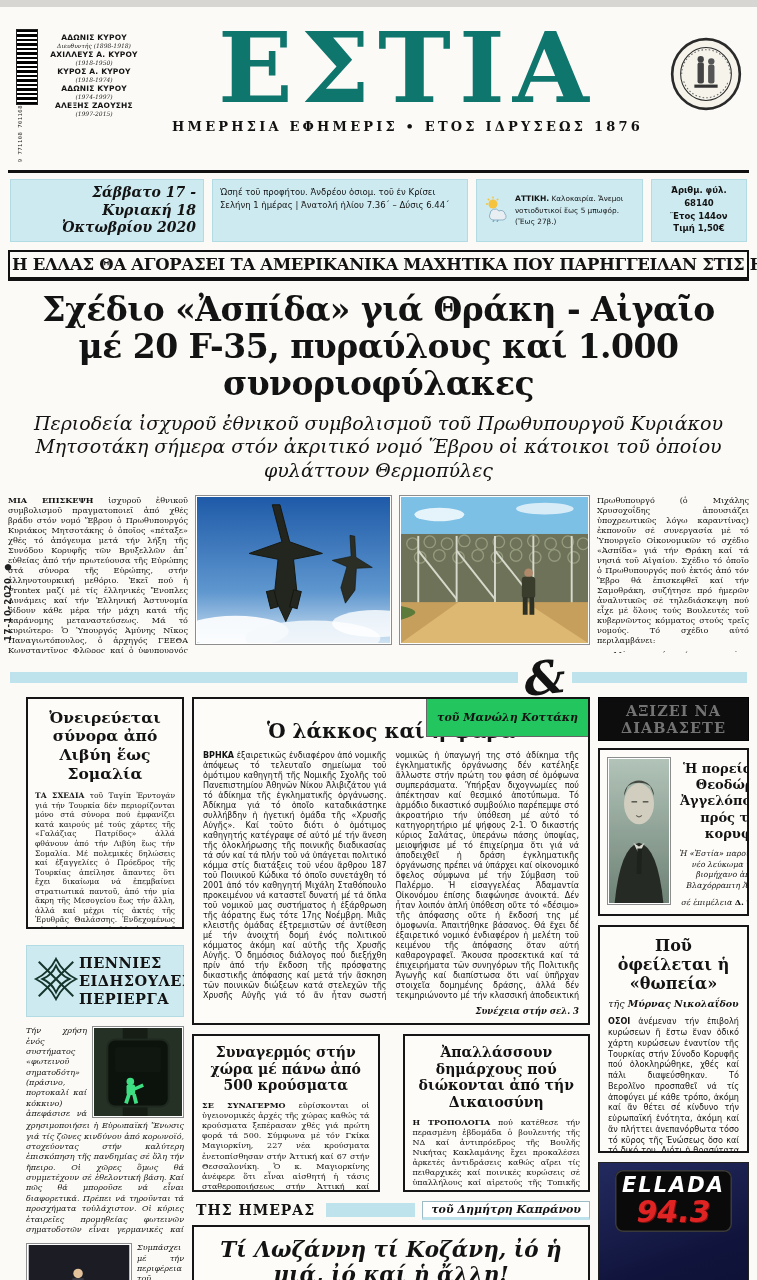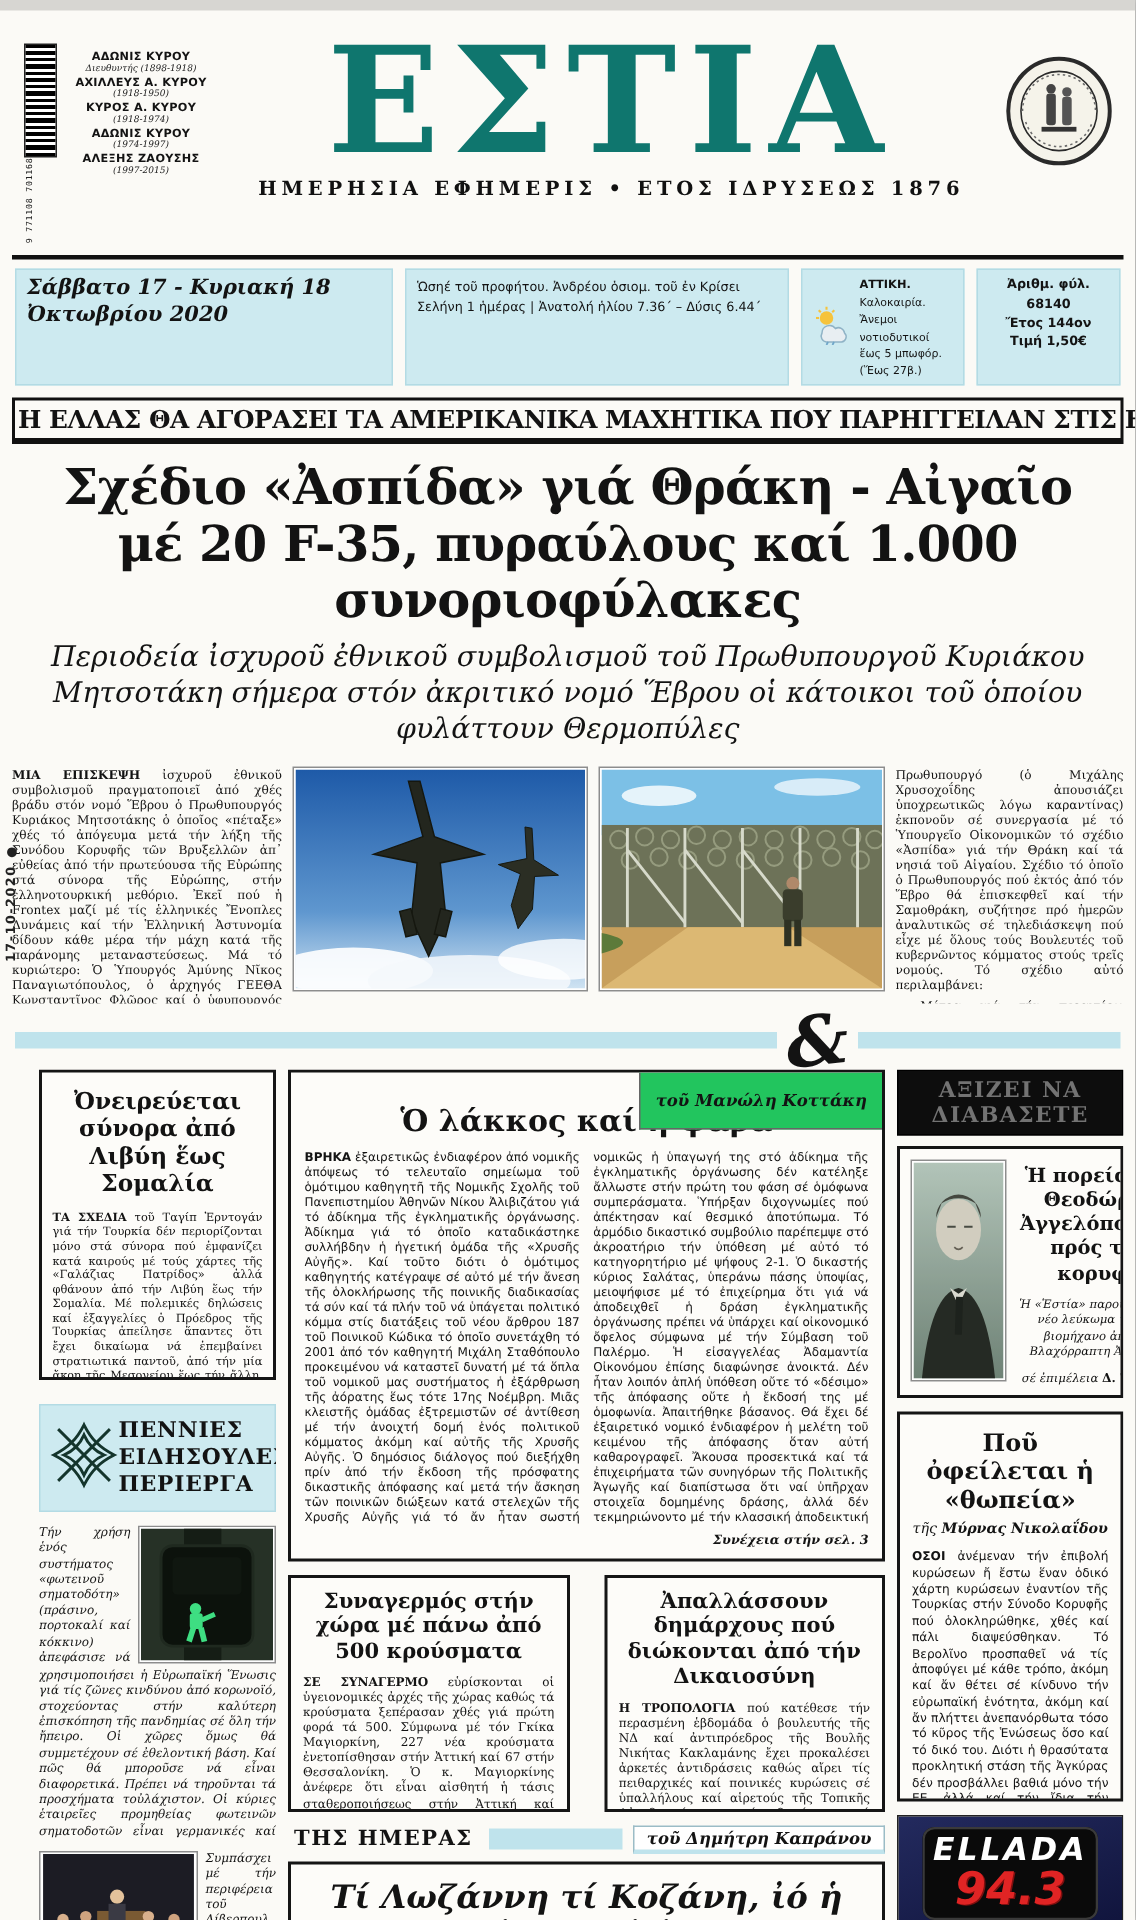--- a/index.html
+++ b/index.html
@@ -15,21 +15,21 @@
   .editors .nm{font:bold 7.5px "DejaVu Sans",sans-serif;letter-spacing:.2px}
   .editors .dt{font:italic 6px "DejaVu Serif",serif;color:#222;margin-bottom:1px}
   .mast-center{flex:1;text-align:center}
   .paper-title{font:bold 98px/0.92 "DejaVu Serif",serif;letter-spacing:8px;color:#0f766e}
   .paper-sub{margin-top:6px;font:bold 13px "DejaVu Serif",serif;letter-spacing:3.2px;color:#111}
   .seal{width:74px;margin-top:14px}
   .rule{height:3px;background:#111;margin:6px 8px 0}
   
   .infobar{display:flex;gap:8px;margin:6px 10px 0;align-items:stretch}
   .ibox{background:#cdeaf0;border:1px solid #b3dbe4;padding:4px 7px}
-  .ib-date{width:252px;text-align:left;font:bold italic 14px/1.25 "DejaVu Serif",serif}
+  .ib-date{width:194px;text-align:right;font:bold italic 14px/1.25 "DejaVu Serif",serif}
   .ib-saints{width:256px;text-align:left;font:8.5px/1.5 "DejaVu Sans",sans-serif;padding-top:6px}
   .ib-weather{flex:1;display:flex;align-items:center;gap:5px;font:7.3px/1.55 "DejaVu Sans",sans-serif}
   .ib-weather b{font-size:7.6px}
   .ib-issue{width:96px;text-align:center;font:bold 8.5px/1.5 "DejaVu Sans",sans-serif;padding-top:4px}
   
   .banner{margin:8px 8px 0;border:2px solid #111;border-bottom:4px solid #111;padding:3px 2px;text-align:center;font:bold 16.5px "DejaVu Serif",serif;letter-spacing:-.3px;white-space:nowrap}
   .headline{margin-top:10px;text-align:center;font:bold 33px/1.13 "DejaVu Serif",serif;letter-spacing:-.5px}
   .subhead{margin:9px 30px 0;text-align:center;font:italic 19px/1.25 "DejaVu Serif",serif}
   
   .leadrow{display:grid;grid-template-columns:180px 197px 191px 1fr;gap:7px;margin:12px 8px 0;height:158px}
@@ -42,21 +42,21 @@
   .divider{display:flex;align-items:center;margin:10px 10px 0;height:30px}
   .dbar{height:11px;background:#bfe3ec}
   .dbar.b1{width:508px}
   .dbar.b2{flex:1}
   .amp{font:italic bold 46px/1 "DejaVu Serif",serif;margin:0 6px;transform:rotate(-6deg)}
   
   .middle{display:grid;grid-template-columns:176px 398px 1fr;gap:8px;margin:4px 8px 0;height:702px;overflow:hidden}
   .vdate{position:absolute;left:3px;top:562px;writing-mode:vertical-rl;transform:rotate(180deg);font:bold 8.5px "DejaVu Sans",sans-serif;letter-spacing:1px;color:#222}
   .leftcol{padding-left:18px;overflow:hidden}
   .box{border:2px solid #151515;background:#fdfcf9}
-  .dream{padding:8px 7px;height:207px;overflow:hidden}
+  .dream{padding:8px 7px;height:232px;overflow:hidden}
   .dream h3{text-align:center;font:bold 15.5px/1.2 "DejaVu Serif",serif;margin:2px 4px 8px}
   .smallbody{font:7.6px/1.26 "DejaVu Serif",serif;text-align:justify}
   .pennies{margin-top:16px;background:#cdeaf0;border:1px solid #b3dbe4;padding:8px 6px;display:flex;align-items:center;gap:0}
   .pennies .ttl{font:bold 14.5px/1.25 "DejaVu Serif",serif;letter-spacing:.5px}
   .pitem{margin-top:9px;font:italic 8px/1.3 "DejaVu Serif",serif;text-align:justify;overflow:hidden}
   .pitem .ph{border:1px solid #8d8d8d;padding:1px;background:#fff}
   .ph.right{float:right;margin:0 0 3px 5px}
   .ph.left{float:left;margin:0 5px 3px 0}
   
   .kotbox{position:relative;padding:10px 9px 6px;height:328px;overflow:hidden}
@@ -77,21 +77,21 @@
   .axizei{background:#0d0d0d;color:#737373;text-align:center;font:bold 14.5px "DejaVu Serif",serif;letter-spacing:1px;padding:4px 0;border:1px solid #000}
   .angel{margin-top:7px;padding:7px;display:flex;gap:7px;height:168px;overflow:hidden}
   .angel .ph{border:1px solid #8d8d8d;padding:1px;background:#fff;flex:0 0 64px;height:148px}
   .angel .ph svg{width:100%;height:100%;display:block}
   .angel .tx{flex:1;text-align:center}
   .angel h3{font:bold 13px/1.25 "DejaVu Serif",serif;margin:4px 2px 7px}
   .angel .note{font:italic 7.8px/1.35 "DejaVu Serif",serif;margin-bottom:6px}
   .angel .cred{font:7.8px "DejaVu Serif",serif}
   .angel .cred b{font-size:8.2px}
   .angel .pref{font:italic 7.8px "DejaVu Serif",serif;text-align:right;margin-top:8px}
-  .thopeia{margin-top:9px;padding:9px 8px 5px;height:260px;overflow:hidden}
+  .thopeia{margin-top:9px;padding:9px 8px 5px;height:228px;overflow:hidden}
   .thopeia h3{text-align:center;font:bold 16px/1.2 "DejaVu Serif",serif;margin-bottom:5px}
   .thby{text-align:center;font:italic 9.5px "DejaVu Serif",serif;margin-bottom:7px}
   .thby b{font-style:italic}
   .thopeia .bd{font:8.1px/1.33 "DejaVu Sans",sans-serif;text-align:justify}
   
   .radio{margin-top:9px;border:1px solid #222;background:linear-gradient(160deg,#232a5e 0%,#10143c 55%,#0c0f30 100%);padding:7px 6px 9px;height:180px;overflow:hidden}
   .r-top{background:#0a0a0a;border-radius:8px;margin:0 10px;padding:3px 4px 5px;text-align:center;box-shadow:0 0 0 1.5px #3a3a3a inset}
   .r-brand{color:#fff;font:bold italic 21px "DejaVu Sans",sans-serif;letter-spacing:2px}
   .r-freqwrap{position:relative;display:inline-block}
   .r-freq{color:#e02424;font:bold italic 30px/1 "DejaVu Sans",sans-serif;text-shadow:1px 1px 0 #7e0f0f}

